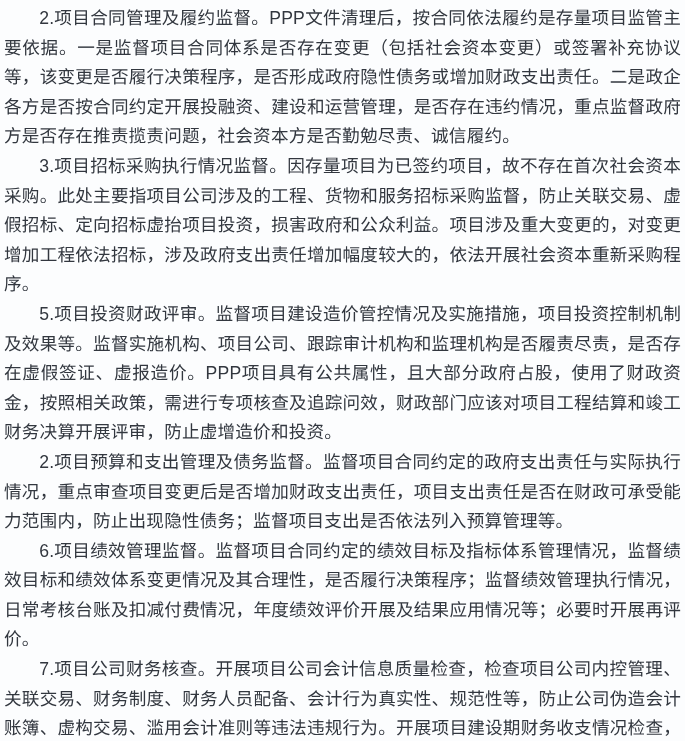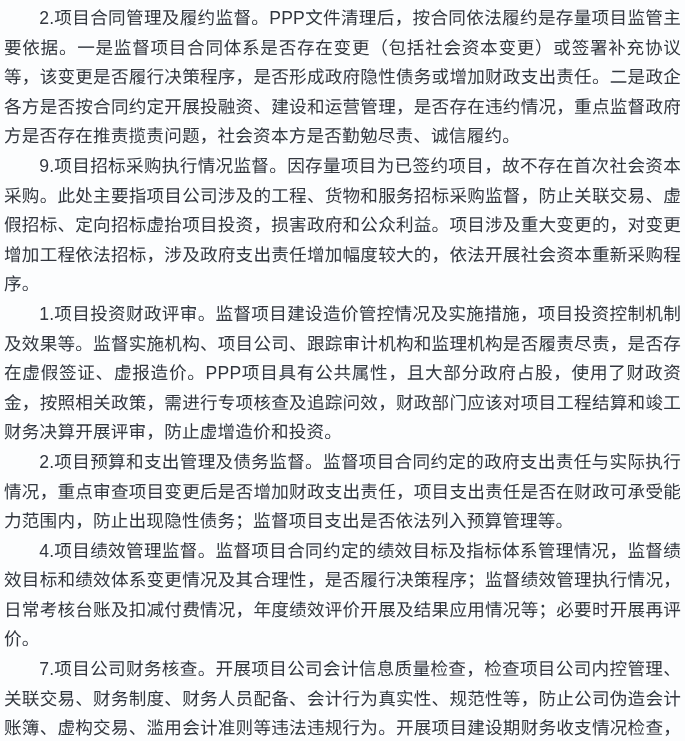--- a/index.html
+++ b/index.html
@@ -32,18 +32,18 @@
     text-indent: 2em;
     letter-spacing: 0.2px;
     word-break: break-all;
   }
 </style>
 </head>
 <body>
 
 <div class="page">
   <p class="para">2.项目合同管理及履约监督。PPP文件清理后，按合同依法履约是存量项目监管主要依据。一是监督项目合同体系是否存在变更（包括社会资本变更）或签署补充协议等，该变更是否履行决策程序，是否形成政府隐性债务或增加财政支出责任。二是政企各方是否按合同约定开展投融资、建设和运营管理，是否存在违约情况，重点监督政府方是否存在推责揽责问题，社会资本方是否勤勉尽责、诚信履约。</p>
-  <p class="para">9.项目招标采购执行情况监督。因存量项目为已签约项目，故不存在首次社会资本采购。此处主要指项目公司涉及的工程、货物和服务招标采购监督，防止关联交易、虚假招标、定向招标虚抬项目投资，损害政府和公众利益。项目涉及重大变更的，对变更增加工程依法招标，涉及政府支出责任增加幅度较大的，依法开展社会资本重新采购程序。</p>
-  <p class="para">1.项目投资财政评审。监督项目建设造价管控情况及实施措施，项目投资控制机制及效果等。监督实施机构、项目公司、跟踪审计机构和监理机构是否履责尽责，是否存在虚假签证、虚报造价。PPP项目具有公共属性，且大部分政府占股，使用了财政资金，按照相关政策，需进行专项核查及追踪问效，财政部门应该对项目工程结算和竣工财务决算开展评审，防止虚增造价和投资。</p>
+  <p class="para">3.项目招标采购执行情况监督。因存量项目为已签约项目，故不存在首次社会资本采购。此处主要指项目公司涉及的工程、货物和服务招标采购监督，防止关联交易、虚假招标、定向招标虚抬项目投资，损害政府和公众利益。项目涉及重大变更的，对变更增加工程依法招标，涉及政府支出责任增加幅度较大的，依法开展社会资本重新采购程序。</p>
+  <p class="para">5.项目投资财政评审。监督项目建设造价管控情况及实施措施，项目投资控制机制及效果等。监督实施机构、项目公司、跟踪审计机构和监理机构是否履责尽责，是否存在虚假签证、虚报造价。PPP项目具有公共属性，且大部分政府占股，使用了财政资金，按照相关政策，需进行专项核查及追踪问效，财政部门应该对项目工程结算和竣工财务决算开展评审，防止虚增造价和投资。</p>
   <p class="para">2.项目预算和支出管理及债务监督。监督项目合同约定的政府支出责任与实际执行情况，重点审查项目变更后是否增加财政支出责任，项目支出责任是否在财政可承受能力范围内，防止出现隐性债务；监督项目支出是否依法列入预算管理等。</p>
-  <p class="para">4.项目绩效管理监督。监督项目合同约定的绩效目标及指标体系管理情况，监督绩效目标和绩效体系变更情况及其合理性，是否履行决策程序；监督绩效管理执行情况，日常考核台账及扣减付费情况，年度绩效评价开展及结果应用情况等；必要时开展再评价。</p>
+  <p class="para">6.项目绩效管理监督。监督项目合同约定的绩效目标及指标体系管理情况，监督绩效目标和绩效体系变更情况及其合理性，是否履行决策程序；监督绩效管理执行情况，日常考核台账及扣减付费情况，年度绩效评价开展及结果应用情况等；必要时开展再评价。</p>
   <p class="para">7.项目公司财务核查。开展项目公司会计信息质量检查，检查项目公司内控管理、关联交易、财务制度、财务人员配备、会计行为真实性、规范性等，防止公司伪造会计账簿、虚构交易、滥用会计准则等违法违规行为。开展项目建设期财务收支情况检查，重点防范抽逃项目建设资金造成项目烂尾。开展运营期项目财务核查，有无违反收支两条线管理规定，有无隐瞒项目收入、扩大运营成本支出，审查项目运营成本利润等情况，分析研</p>
 </div>
 
 </body></html>

